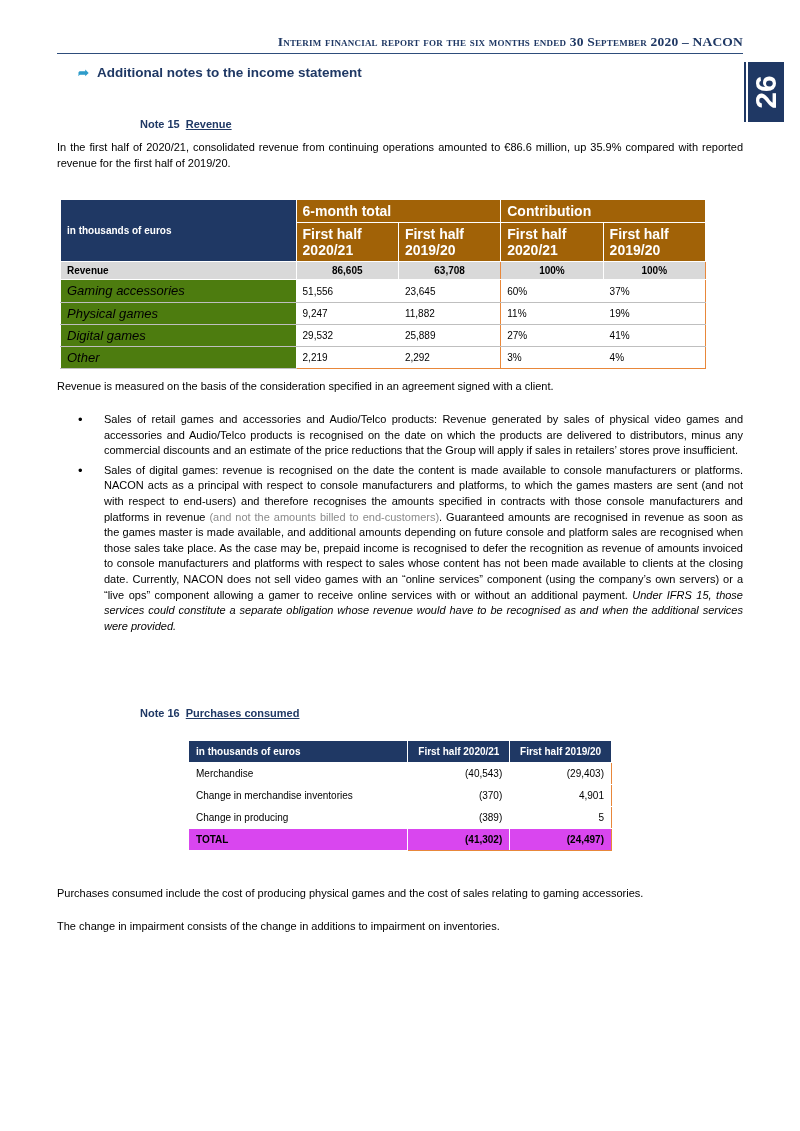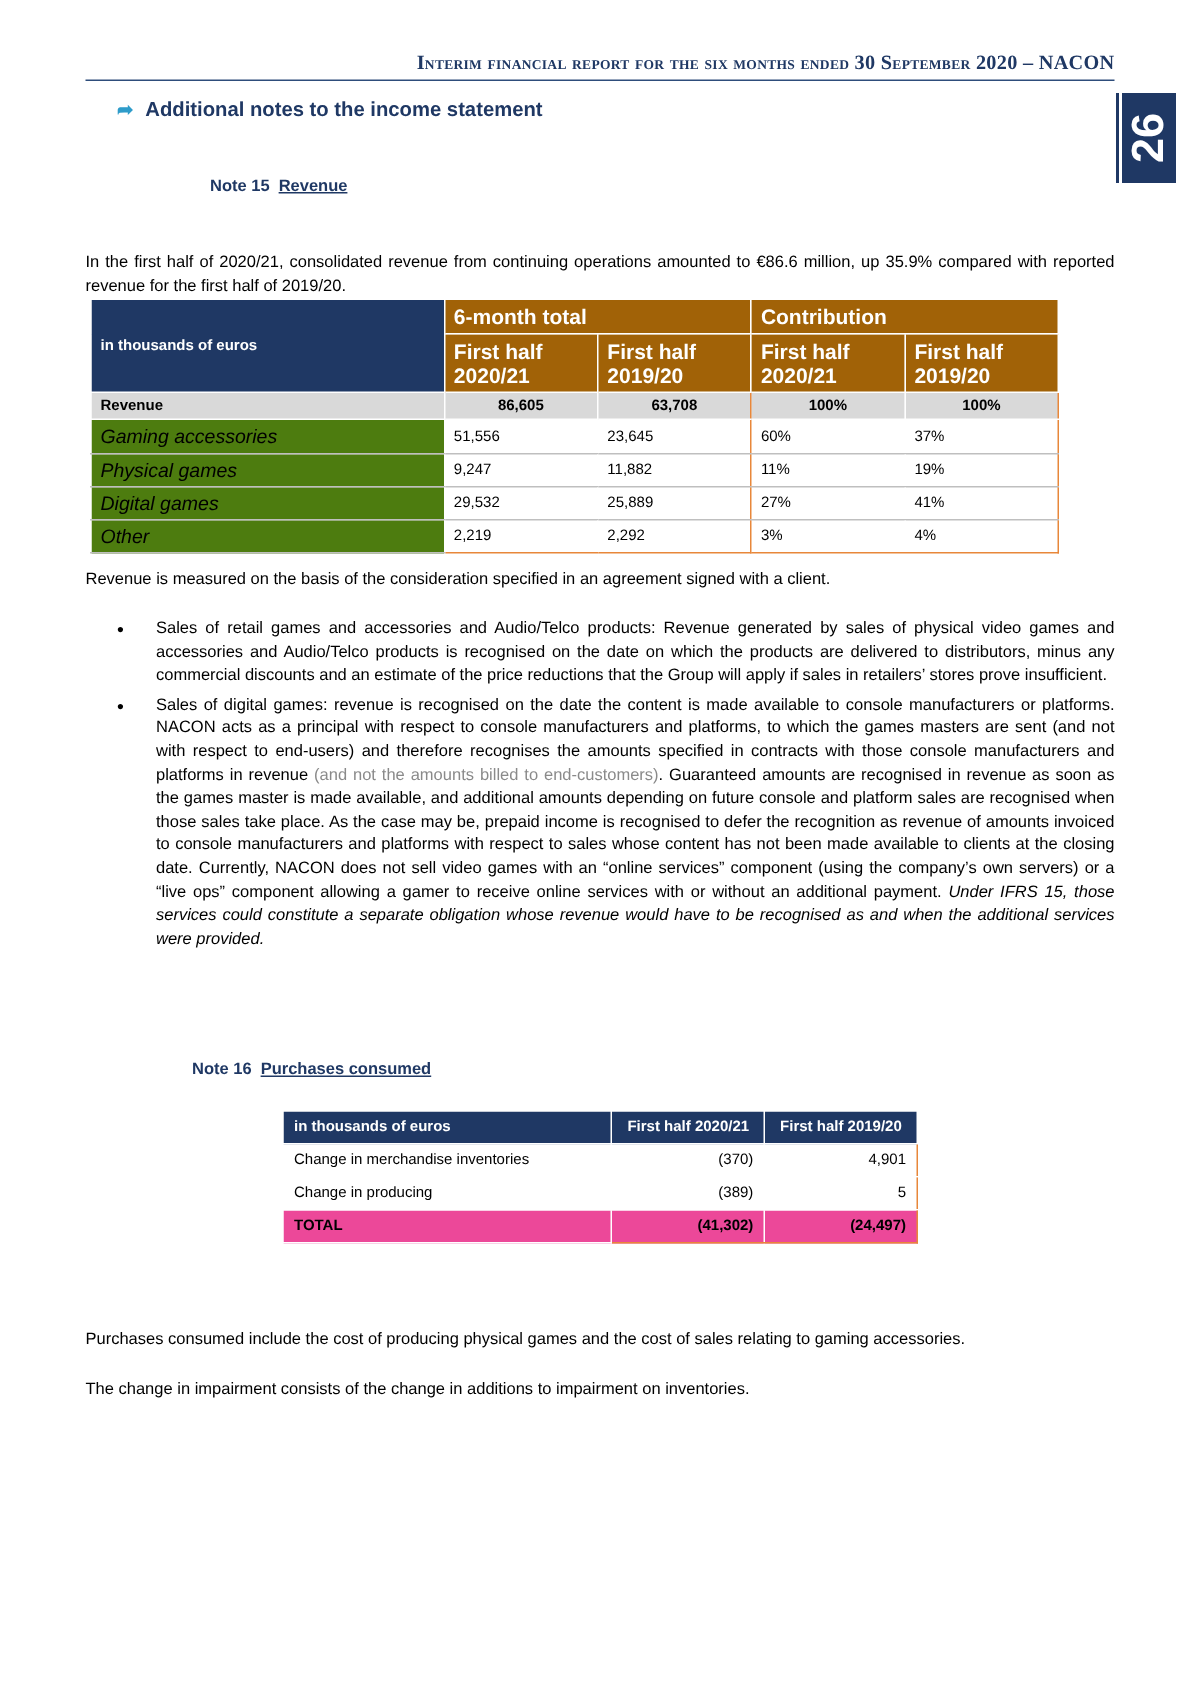--- a/index.html
+++ b/index.html
@@ -248,21 +248,21 @@
   }
   .pt-label {
     text-align: left;
     background: #ffffff;
   }
   .pt-num {
     text-align: right;
     background: #ffffff;
   }
   .pt-total td {
-    background: #ec4899;
+    background: #d946ef;
     font-weight: bold;
   }
   .pt-box-left { border-left: 1.5px solid #E8873A !important; }
   .pt-box-right { border-right: 1.5px solid #E8873A !important; }
   .pt-box-top { border-top: 1.5px solid #E8873A !important; }
   .pt-box-bottom { border-bottom: 1.5px solid #E8873A !important; }
 </style>
 </head>
 <body>
 
@@ -277,21 +277,21 @@
   </div>
 
   <div class="section-title">
     <span class="bullet-arrow">➦</span><span>Additional notes to the income statement</span>
   </div>
 
   <div class="note-heading" style="top:118px; left:104px;">
     <span class="note-label">Note 15</span><span class="note-title">Revenue</span>
   </div>
 
-  <div class="para" style="top:168px; left:57px; width:686px;">In the first half of 2020/21, consolidated revenue from continuing operations amounted to €86.6 million, up 35.9% compared with reported revenue for the first half of 2019/20.</div>
+  <div class="para" style="top:140px; left:57px; width:686px;">In the first half of 2020/21, consolidated revenue from continuing operations amounted to €86.6 million, up 35.9% compared with reported revenue for the first half of 2019/20.</div>
 
   <table class="revenue-table">
     <tbody>
         <tr>
       <td class="rt-head-left" rowspan="2" style="width:245px;">in thousands of euros</td>
       <td class="rt-head" colspan="2" style="width:190px;">6-month total</td>
       <td class="rt-head" colspan="2" style="width:190px;">Contribution</td>
     </tr>
     <tr>
       <td class="rt-head" style="width:95px;">First half 2020/21</td>
@@ -343,32 +343,37 @@
     <div class="bullet-row">
       <div class="dot">•</div>
       <div class="btext">Sales of retail games and accessories and Audio/Telco products: Revenue generated by sales of physical video games and accessories and Audio/Telco products is recognised on the date on which the products are delivered to distributors, minus any commercial discounts and an estimate of the price reductions that the Group will apply if sales in retailers’ stores prove insufficient.</div>
     </div>
     <div class="bullet-row">
       <div class="dot">•</div>
       <div class="btext"><span>Sales of digital games: revenue is recognised on the date the content is made available to console manufacturers or platforms. NACON acts as a principal with respect to console manufacturers and platforms, to which the games masters are sent (and not with respect to end-users) and therefore recognises the amounts specified in contracts with those console manufacturers and platforms in revenue </span><span class="muted">(and not the amounts billed to end-customers)</span><span>. Guaranteed amounts are recognised in revenue as soon as the games master is made available, and additional amounts depending on future console and platform sales are recognised when those sales take place. As the case may be, prepaid income is recognised to defer the recognition as revenue of amounts invoiced to console manufacturers and platforms with respect to sales whose content has not been made available to clients at the closing date. Currently, NACON does not sell video games with an “online services” component (using the company’s own servers) or a “live ops” component allowing a gamer to receive online services with or without an additional payment. </span><span class="ital">Under IFRS 15, those services could constitute a separate obligation whose revenue would have to be recognised as and when the additional services were provided.</span></div>
     </div>
   </div>
 
-  <div class="note-heading" style="top:707px; left:92px;">
+  <div class="note-heading" style="top:707px; left:104px;">
     <span class="note-label">Note 16</span><span class="note-title">Purchases consumed</span>
   </div>
 
   <table class="purchases-table">
     <tbody>
         <tr>
       <td class="pt-head-left" style="width:232px;">in thousands of euros</td>
       <td class="pt-head" style="width:96px;">First half 2020/21</td>
       <td class="pt-head" style="width:96px;">First half 2019/20</td>
     </tr>
     <tr>
+      <td class="pt-label">Merchandise</td>
+      <td class="pt-num pt-box-left pt-box-top">(40,543)</td>
+      <td class="pt-num pt-box-right pt-box-top">(29,403)</td>
+    </tr>
+    <tr>
       <td class="pt-label">Change in merchandise inventories</td>
       <td class="pt-num pt-box-left">(370)</td>
       <td class="pt-num pt-box-right">4,901</td>
     </tr>
     <tr>
       <td class="pt-label">Change in producing</td>
       <td class="pt-num pt-box-left">(389)</td>
       <td class="pt-num pt-box-right">5</td>
     </tr>
     <tr class="pt-total">

